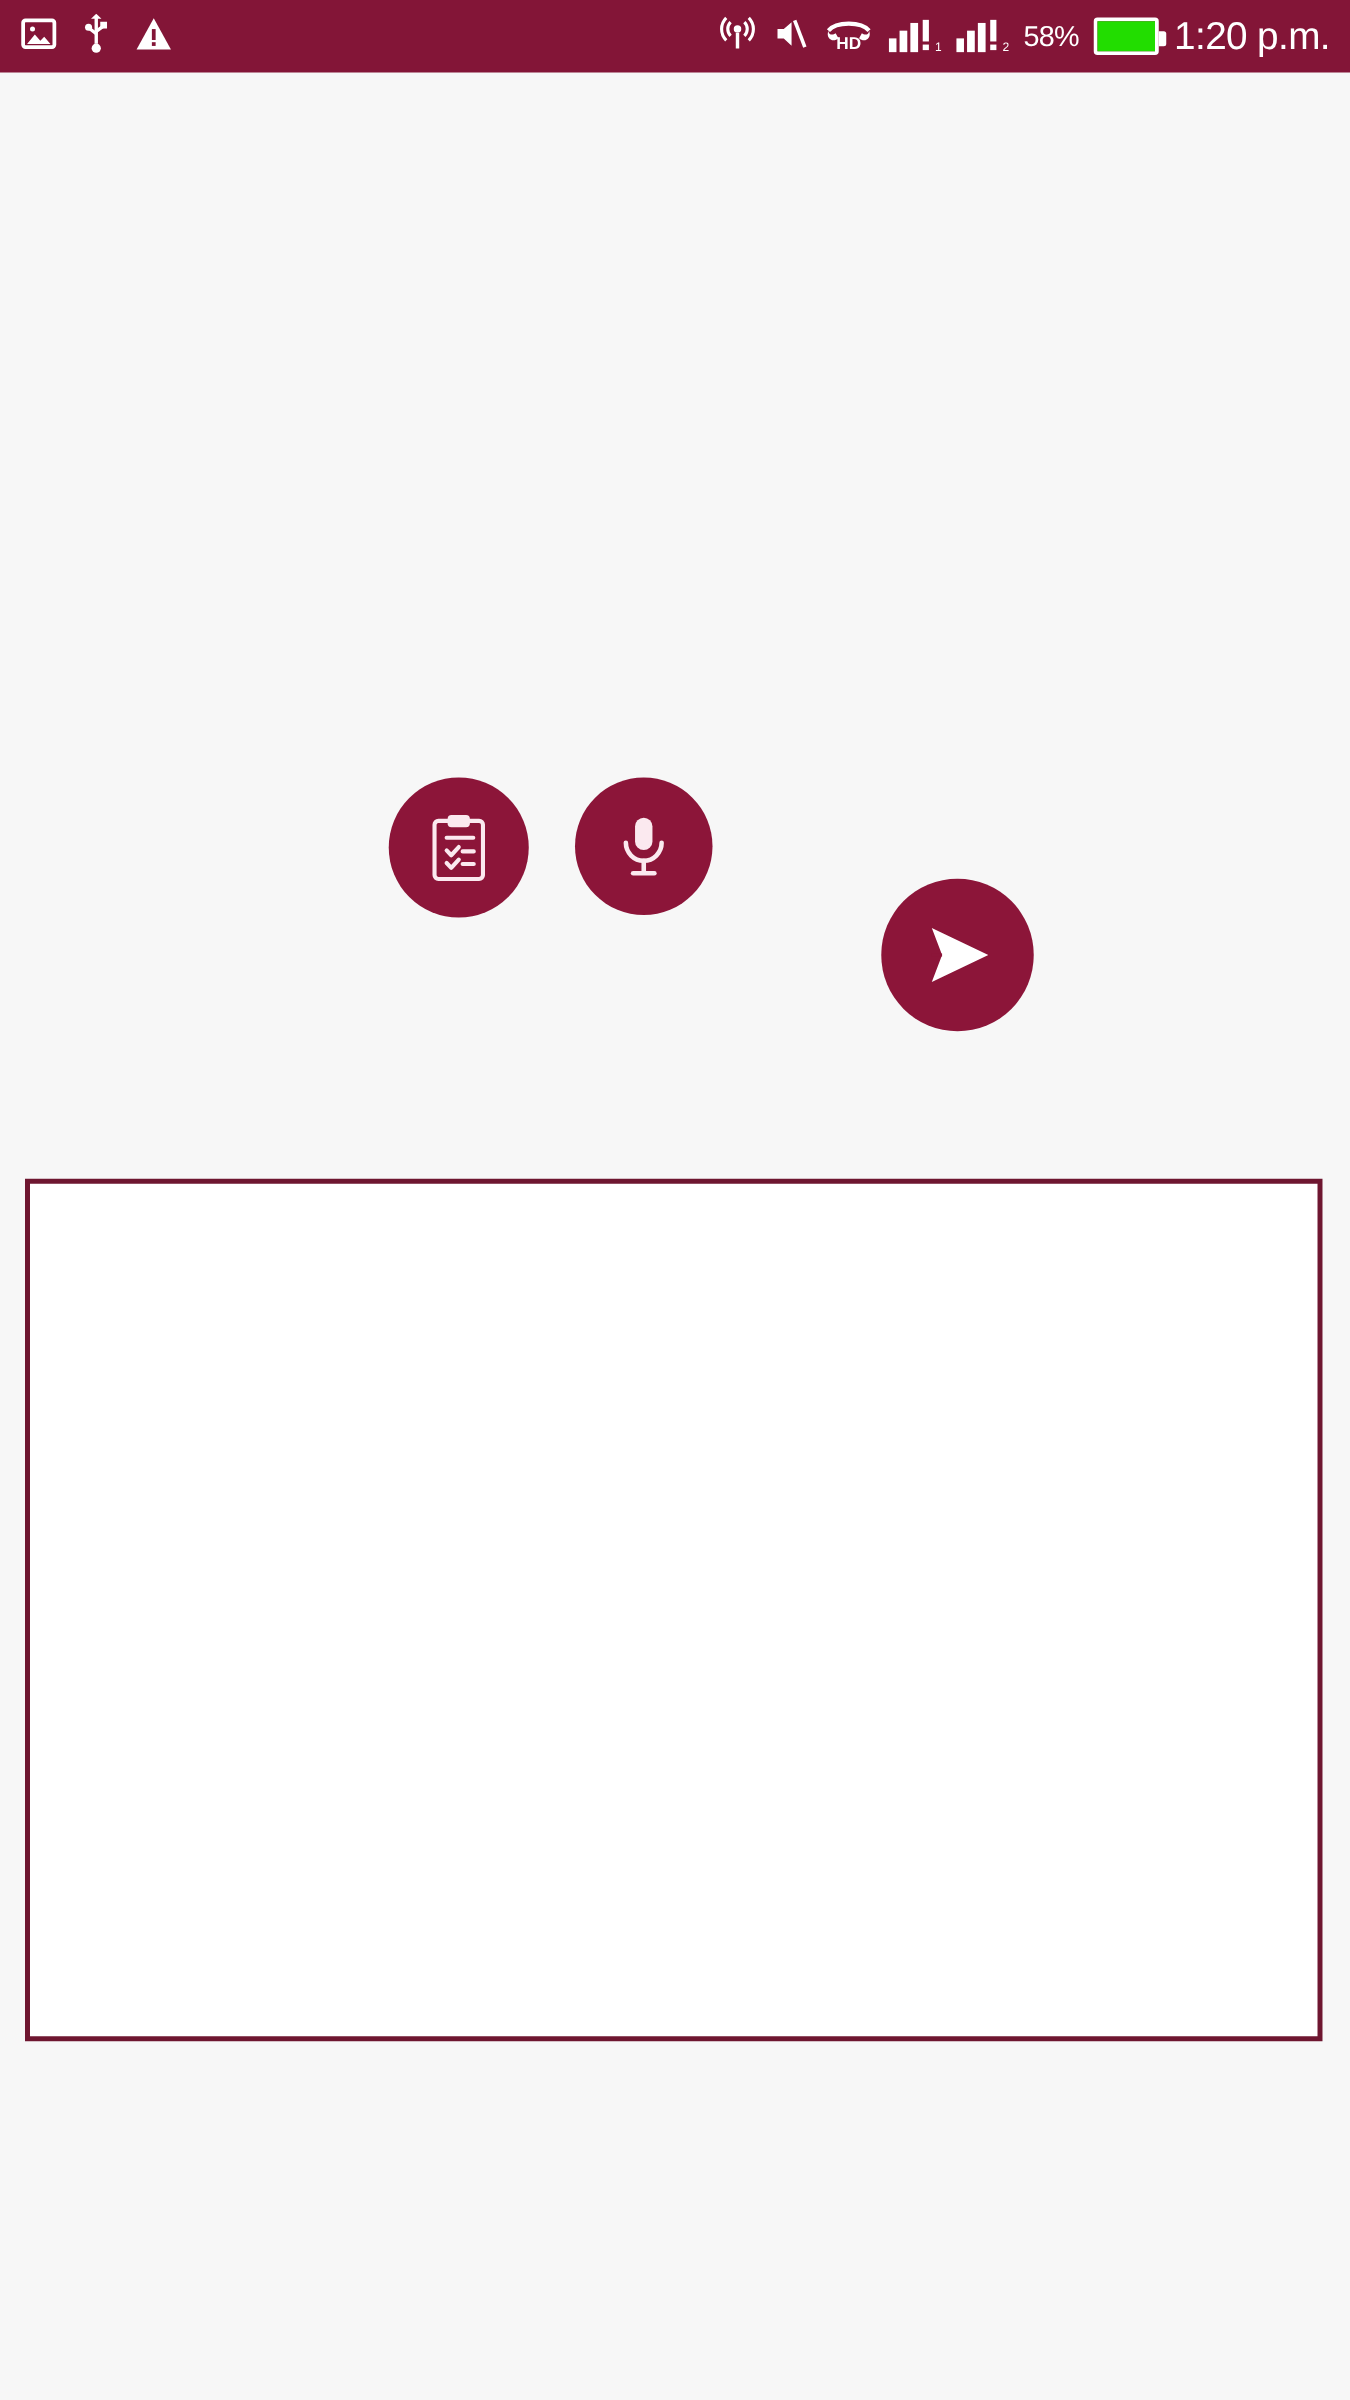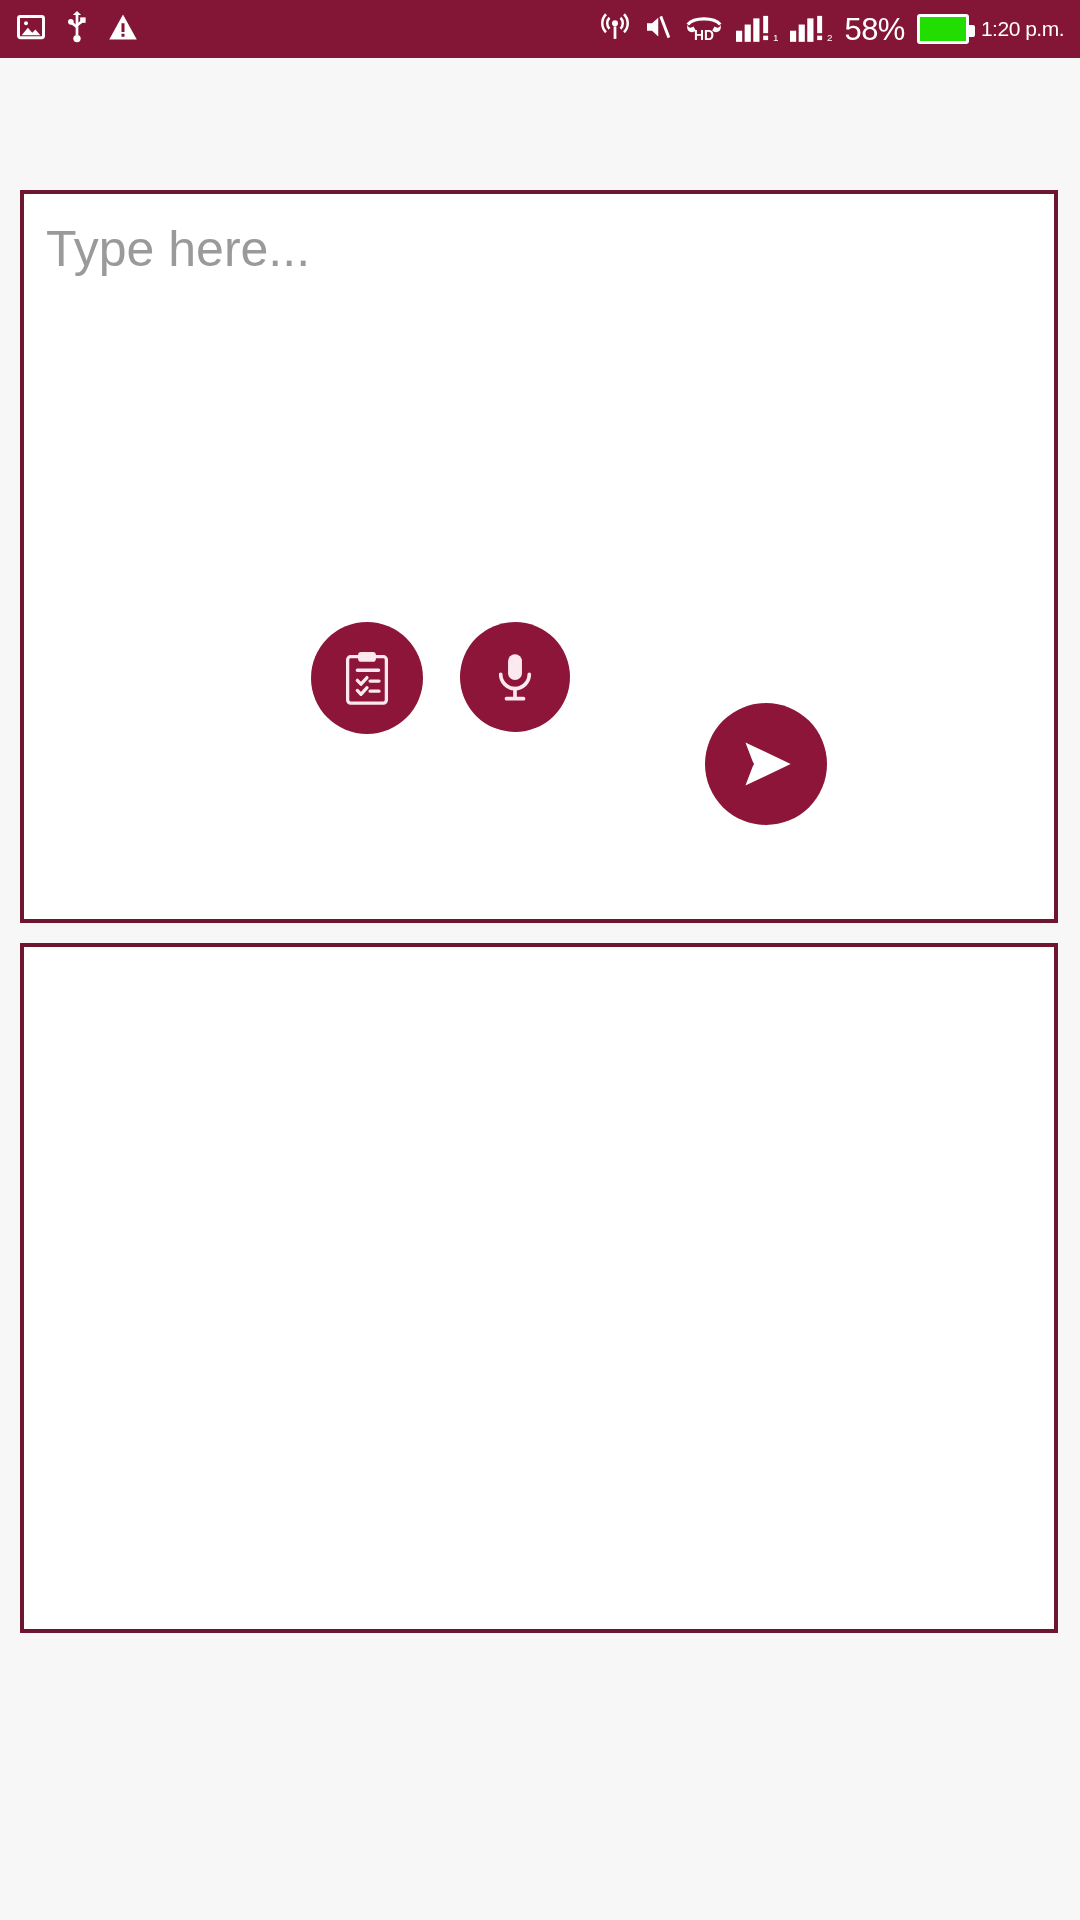--- a/index.html
+++ b/index.html
@@ -15,24 +15,24 @@
   .statusbar {
     position:absolute; top:0; left:0; width:1080px; height:58px;
     background:#831537; color:#ffffff;
     display:flex; align-items:center; justify-content:space-between;
     padding:0 16px;
   }
   .sb-left { display:flex; align-items:center; gap:18px; }
   .sb-right { display:flex; align-items:center; gap:12px; }
   .sb-ico { display:block; }
   .sb-text {
-    font-size:31px; font-weight:400; color:#ffffff;
+    font-size:23px; font-weight:400; color:#ffffff;
     letter-spacing:-0.5px; line-height:1;
   }
-  .sb-time { font-size:21px; color:#ffffff; letter-spacing:-0.5px; }
+  .sb-time { font-size:31px; color:#ffffff; letter-spacing:-0.5px; }
   .batt {
     width:52px; height:30px; border:3px solid #ffffff; border-radius:3px;
     position:relative; display:flex; align-items:center;
   }
   .batt::after {
     content:""; position:absolute; right:-9px; top:8px;
     width:6px; height:12px; background:#ffffff; border-radius:0 2px 2px 0;
   }
   .batt-fill { height:100%; width:100%; background:#22dd00; }
 
@@ -163,24 +163,20 @@
       </span>
       <span class="sb-text">58%</span>
       <span class="batt">
           <span class="batt-fill"></span>
         </span>
       <span class="sb-time">1:20 p.m.</span>
     </div>
   </div>
 
 
-  <div class="panel panel-input">
-    <div class="placeholder">Type here...</div>
-
-  </div>
 
   <div class="panel panel-output">
     <div style="position:absolute;left:22px;top:22px;font-size:46px;color:#222;"></div>
   </div>
 
   <div class="fab-wrap">
 
     <div class="fab fab-clipboard">
       <svg width="62" height="62" viewBox="0 0 32 32">
         <rect x="6" y="5" width="20" height="24" rx="1.6" fill="none" stroke="#fbe9ef" stroke-width="1.7"></rect>

